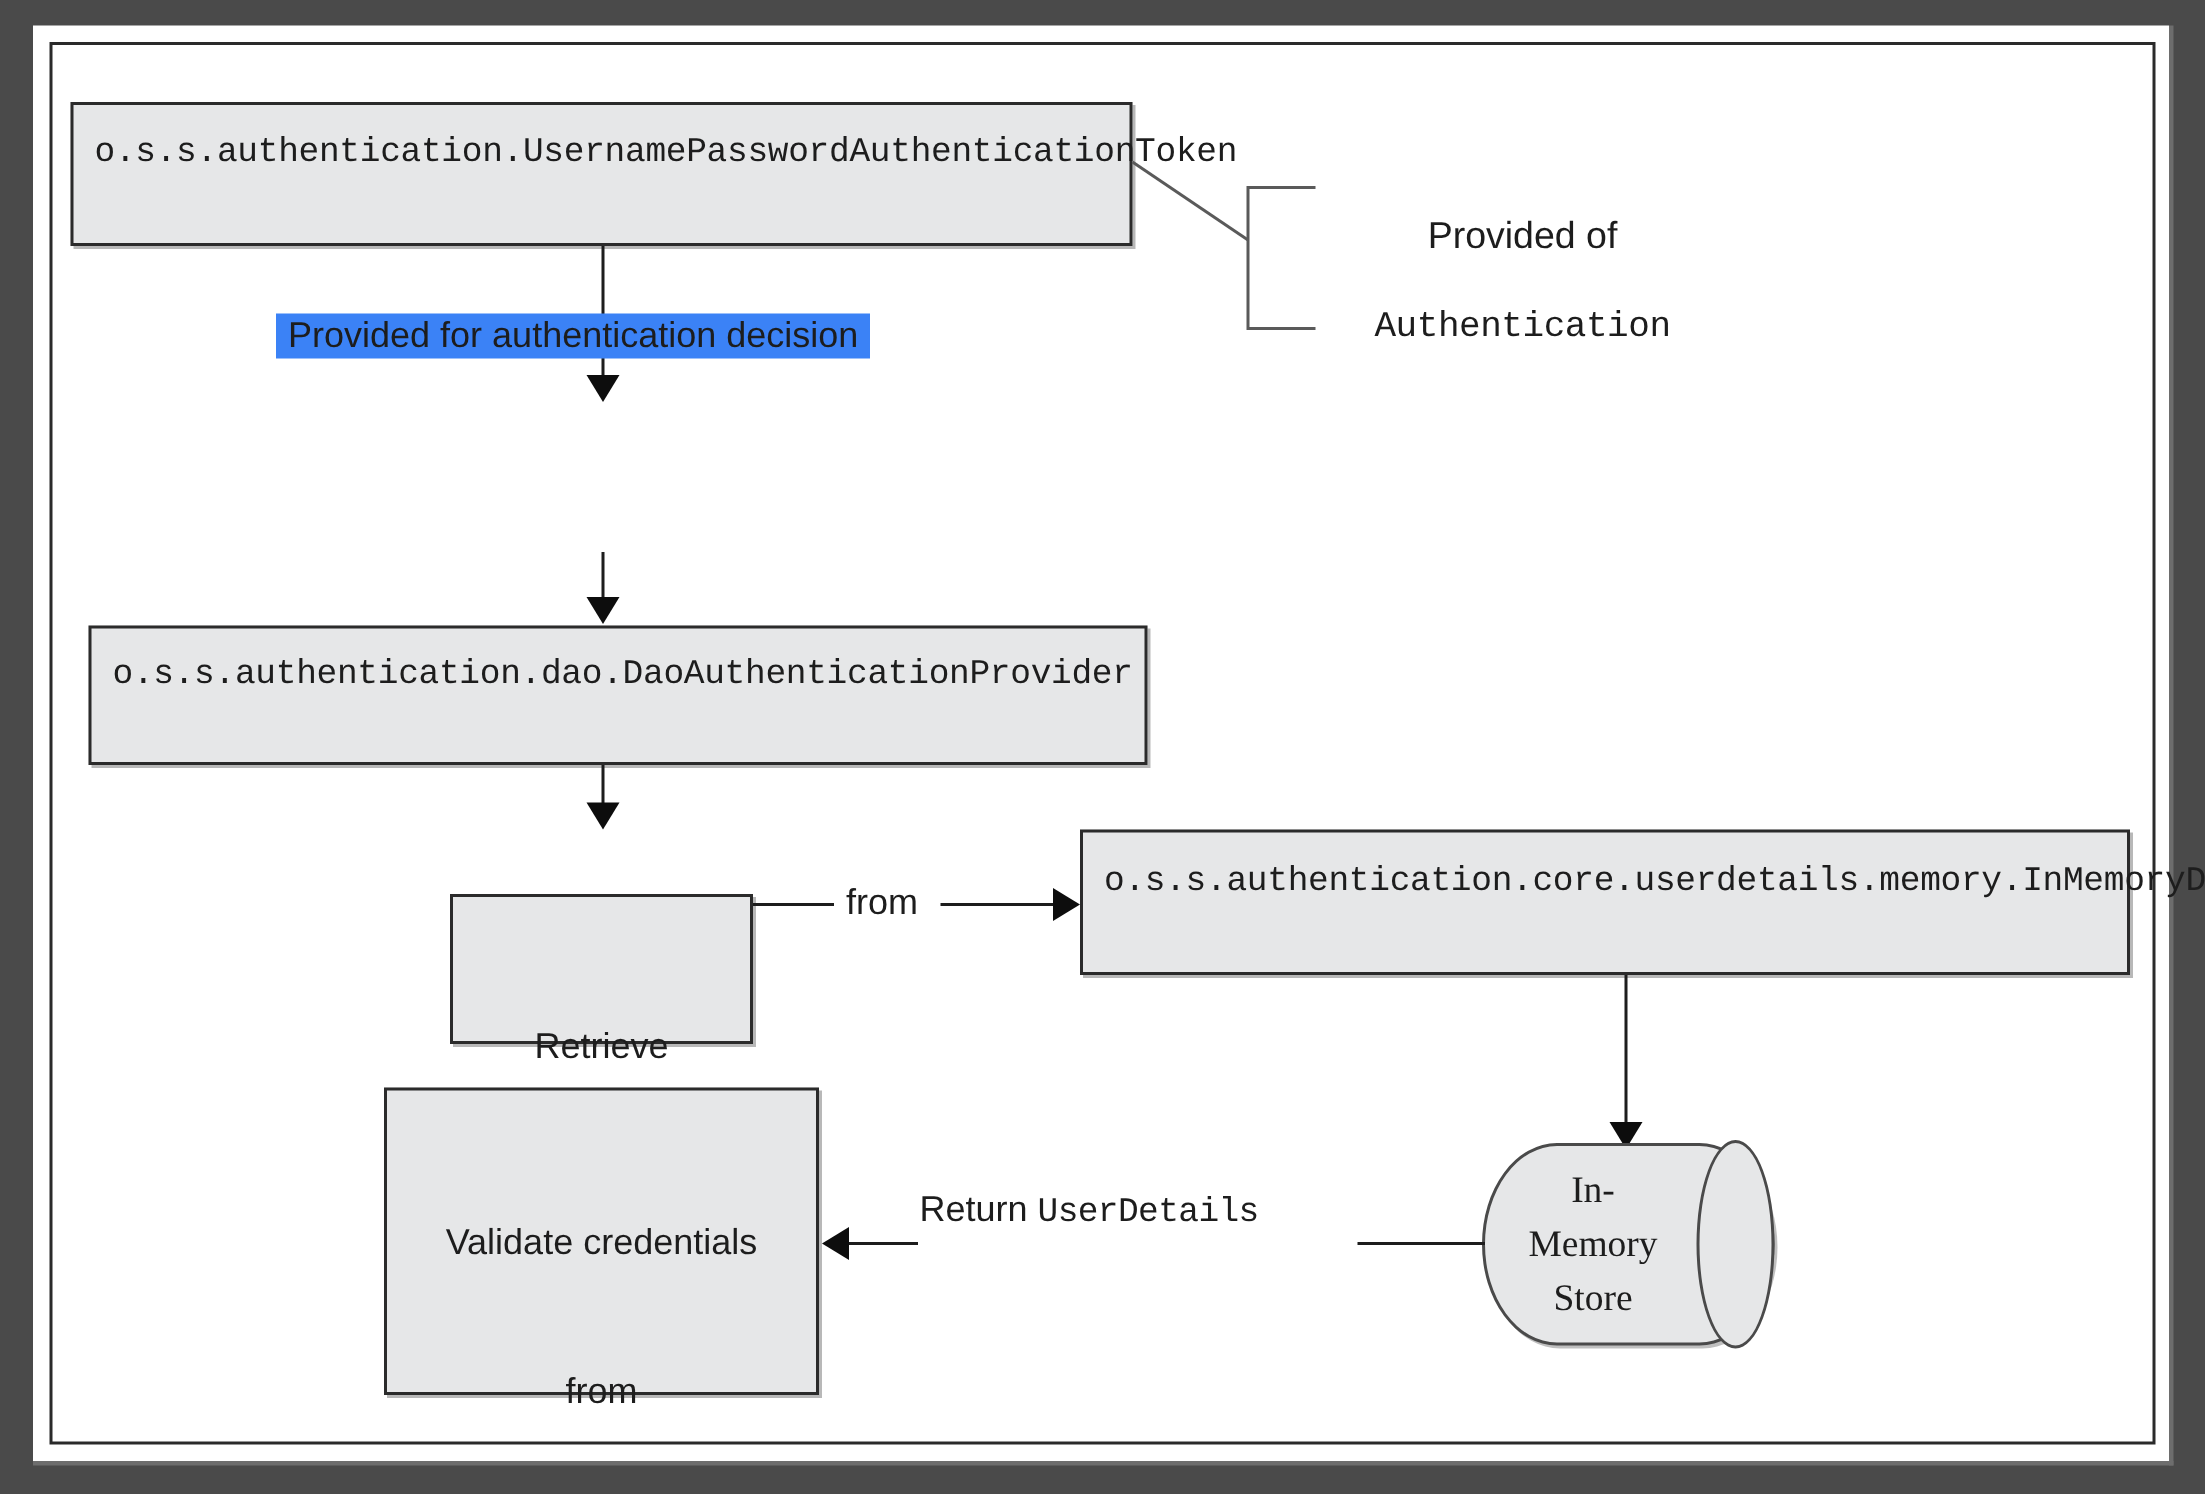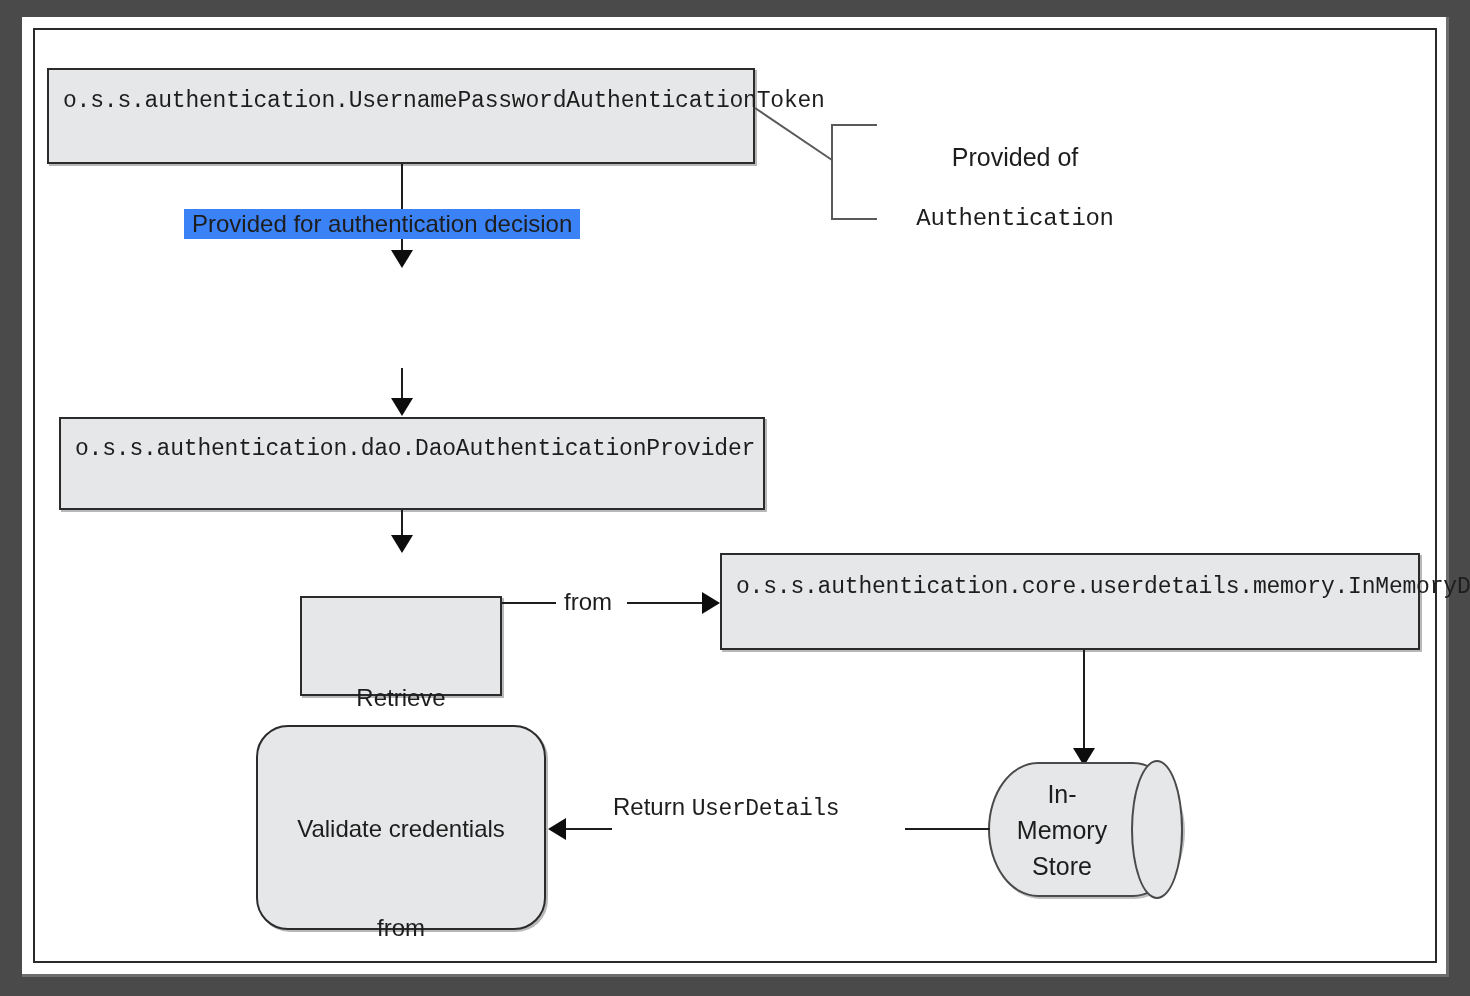--- a/index.html
+++ b/index.html
@@ -132,20 +132,21 @@
     position: absolute;
     width: 0; height: 0;
     border-top: 11px solid transparent;
     border-bottom: 11px solid transparent;
     border-right: 18px solid #0d0d0d;
   }
 
   
   .cylinder {
     position: absolute;
+    font-family: Liberation Serif, serif;
   }
   .cyl-body {
     position: absolute;
     left: 0; top: 0;
     width: 100%; height: 100%;
     background: #e6e7e8;
     border: 2px solid #4a4a4a;
     border-radius: 50px / 50%;
     box-sizing: border-box;
     box-shadow: 2px 2px 0 rgba(0,0,0,0.25);
@@ -259,21 +260,21 @@
 Store</div>
   </div>
 
   <div class="hline" style="left:905px; top:828px; width:85px;"></div>
   <div class="label" style="left:613px; top:792px;text-align:center;">
     <span>Return </span><span class="m">UserDetails</span>
   </div>
   <div class="hline" style="left:566px; top:828px; width:46px;"></div>
   <div class="arrow-left" style="left:548px; top:818px;"></div>
 
-  <div class="box procbox" style="left:256px; top:725px; width:290px; height:205px;border-radius:32px;">
+  <div class="box procbox" style="left:256px; top:725px; width:290px; height:205px;">
     <div class="box-text" style="top:19px;">
       <div>Validate credentials</div>
       <div>from</div>
       
       
       
     </div>
   </div>
 
 </div>

